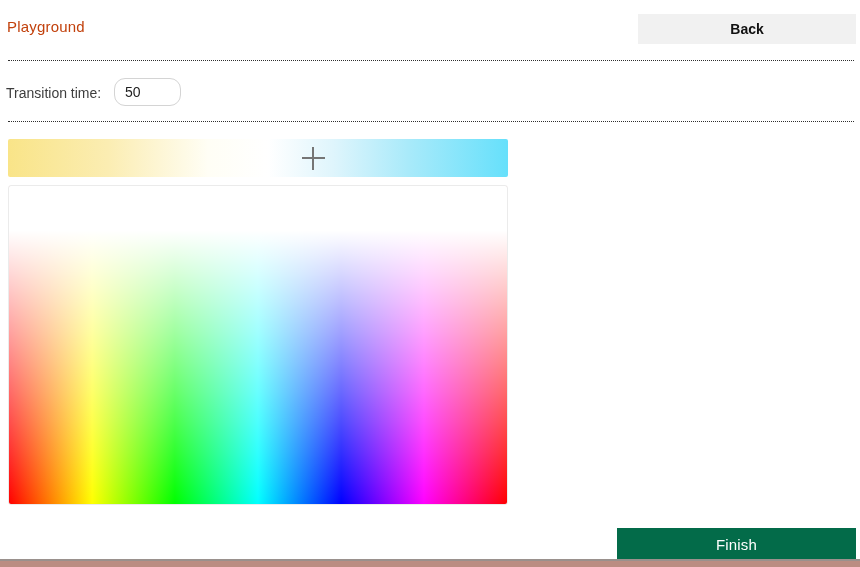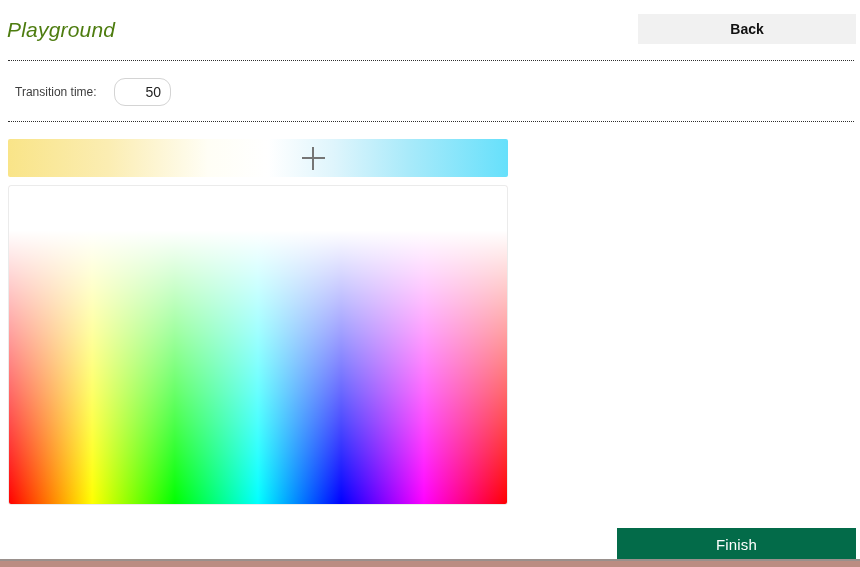--- a/index.html
+++ b/index.html
@@ -3,45 +3,45 @@
 <meta charset="utf-8">
 <style>
   html,body { margin:0; padding:0; background:#fff; }
   body { font-family:"Liberation Sans", sans-serif; }
   .screen {
     position:relative; width:860px; height:567px;
     background:#fff; overflow:hidden;
   }
   .page-title {
     position:absolute; left:7px; top:18px;
-    font-size:21px; color:#4d7c0f; letter-spacing:0.2px;font-style:italic;
+    font-size:15px; color:#c2410c; letter-spacing:0.2px;
   }
   .back-btn {
     position:absolute; top:14px; right:4px;
     width:218px; height:30px;
     background:#f1f1f1; border:none; border-radius:0;
     font-family:"Liberation Sans", sans-serif;
     font-size:14px; font-weight:700; color:#111;
     cursor:pointer;
   }
   .divider {
     position:absolute; left:8px; right:6px; height:0;
     border-top:1px dotted #2f2f2f;
   }
   .divider.d1 { top:60px; }
   .divider.d2 { top:121px; }
   .setting-label {
-    position:absolute; left:15px; top:85px;
-    font-size:12px; color:#3d3d3d;
+    position:absolute; left:6px; top:85px;
+    font-size:14px; color:#3d3d3d;
   }
   .time-input {
     position:absolute; left:114px; top:78px;
     width:46px; height:26px;
     border:1.5px solid #d4d4d4; border-radius:11px;
-    text-align:right; padding:0 9px 0 0;
+    padding:0 9px 0 10px;
     font-family:"Liberation Sans", sans-serif;
     font-size:14px; color:#222; outline:none;
     background:#fff;
   }
   .hue-bar {
     position:absolute; left:8px; top:139px;
     width:500px; height:38px; border-radius:2px;
     background:linear-gradient(to right,
       #f9e488 0%, #fbedb2 20%, #fffef5 40%, #ffffff 52%,
       #dff5fc 65%, #a9eafa 80%, #66e0fb 100%);

